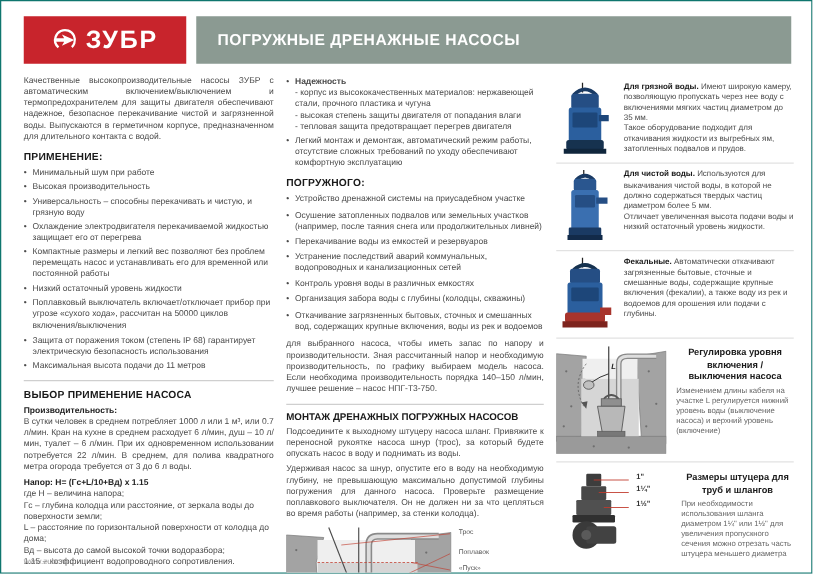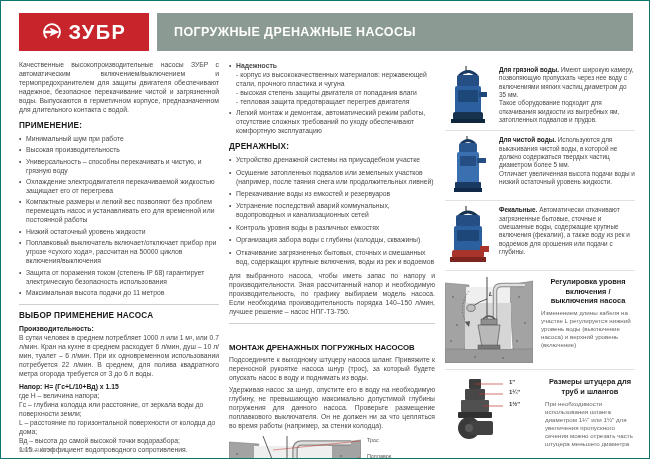--- a/index.html
+++ b/index.html
@@ -25,21 +25,21 @@
   .blist { list-style:none; margin:1px 0; }
   .blist li { position:relative; padding-left:7px; margin-bottom:2.5px; }
   .blist li::before { content:"•"; position:absolute; left:0; top:0; color:#4a4a4a; }
   .hr { border:none; border-top:1px solid #cfcfcf; margin:6px 0 5px 0; }
   .sub { margin-bottom:4px; }
   .sub b { color:#222; }
   .boldnote { font-weight:bold; color:#3b3b3b; margin:4px 0; }
   
   .apps li { margin-bottom:3.5px; }
   .note { margin-top:5px; text-align:justify; }
-  h3.monthead { font-size:7.8px; color:#1a1a1a; margin:19px 0 3px 0; }
+  h3.monthead { font-size:7.8px; color:#1a1a1a; margin:5px 0 3px 0; }
   .mont p { margin-bottom:3px; text-align:justify; }
   .diagram { position:relative; width:206px; height:96px; margin-top:2px; }
   .dlabel { position:absolute; left:138px; font-size:5.4px; color:#555; line-height:1.1; width:66px; }
   
   .rsec { display:flex; gap:8px; padding:5px 0 6px 0; border-bottom:1px solid #e2e2e2; }
   .rsec .pimg { flex:none; }
   .rtext { font-size:6.4px; line-height:1.3; }
   .rtext b { color:#1a1a1a; }
   .rtext .body { white-space:pre-line; }
   .regsec { display:flex; gap:8px; padding:6px 0; border-bottom:1px solid #e2e2e2; }
@@ -112,21 +112,21 @@
         <b>Надежность</b>
         <div>
 
         <div>- корпус из высококачественных материалов: нержавеющей стали, прочного пластика и чугуна</div>
             <div>- высокая степень защиты двигателя от попадания влаги</div>
             <div>- тепловая защита предотвращает перегрев двигателя</div>
           </div>
       </li>
       <li>Легкий монтаж и демонтаж, автоматический режим работы, отсутствие сложных требований по уходу обеспечивают комфортную эксплуатацию</li>
     </ul>
-    <h3 class="bighead">ДРЕНАЖНЫХ:</h3>
+    <h3 class="bighead">ПОГРУЖНОГО:</h3>
     <ul class="blist apps">
 
     <li>Устройство дренажной системы на приусадебном участке</li>
         <li>Осушение затопленных подвалов или земельных участков (например, после таяния снега или продолжительных ливней)</li>
         <li>Перекачивание воды из емкостей и резервуаров</li>
         <li>Устранение последствий аварий коммунальных, водопроводных и канализационных сетей</li>
         <li>Контроль уровня воды в различных емкостях</li>
         <li>Организация забора воды с глубины (колодцы, скважины)</li>
         <li>Откачивание загрязненных бытовых, сточных и смешанных вод, содержащих крупные включения, воды из рек и водоемов</li>
       </ul>

